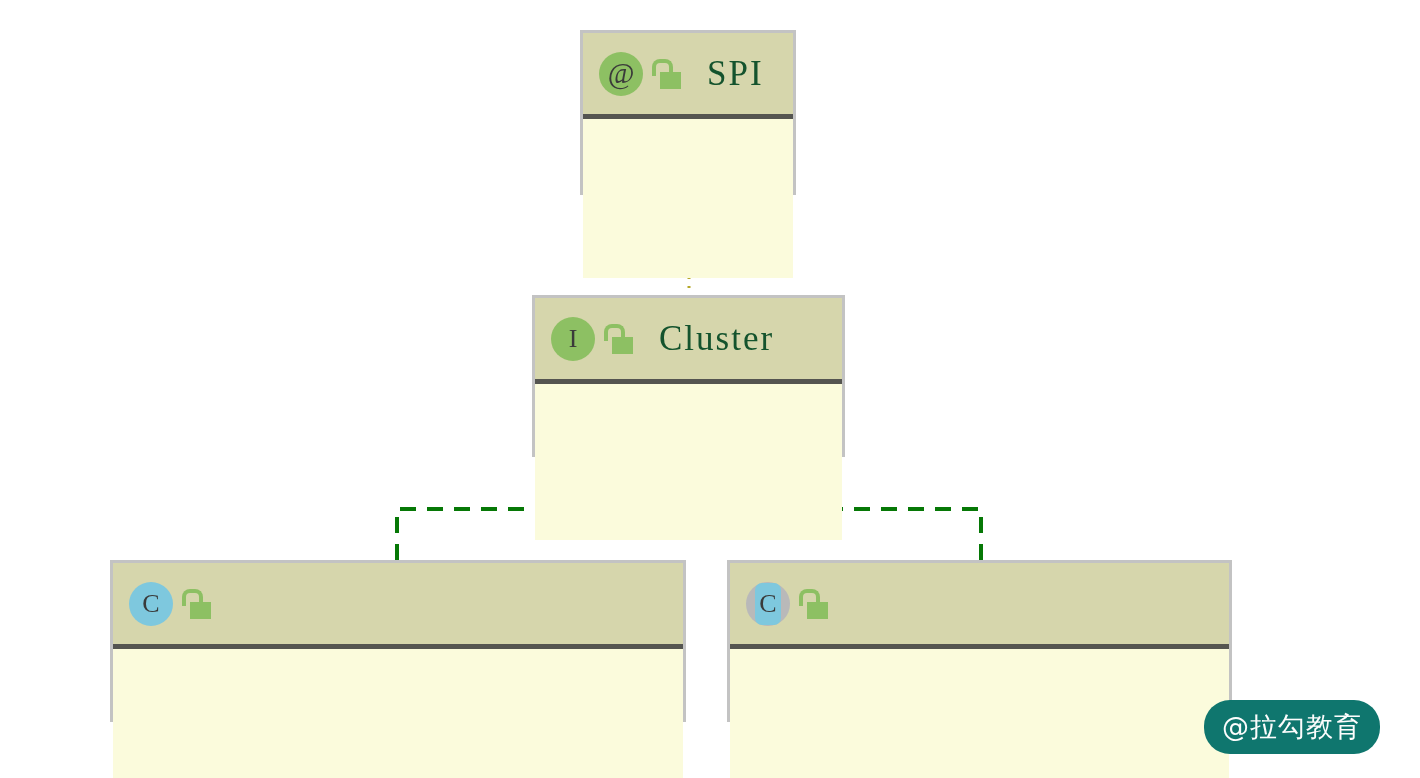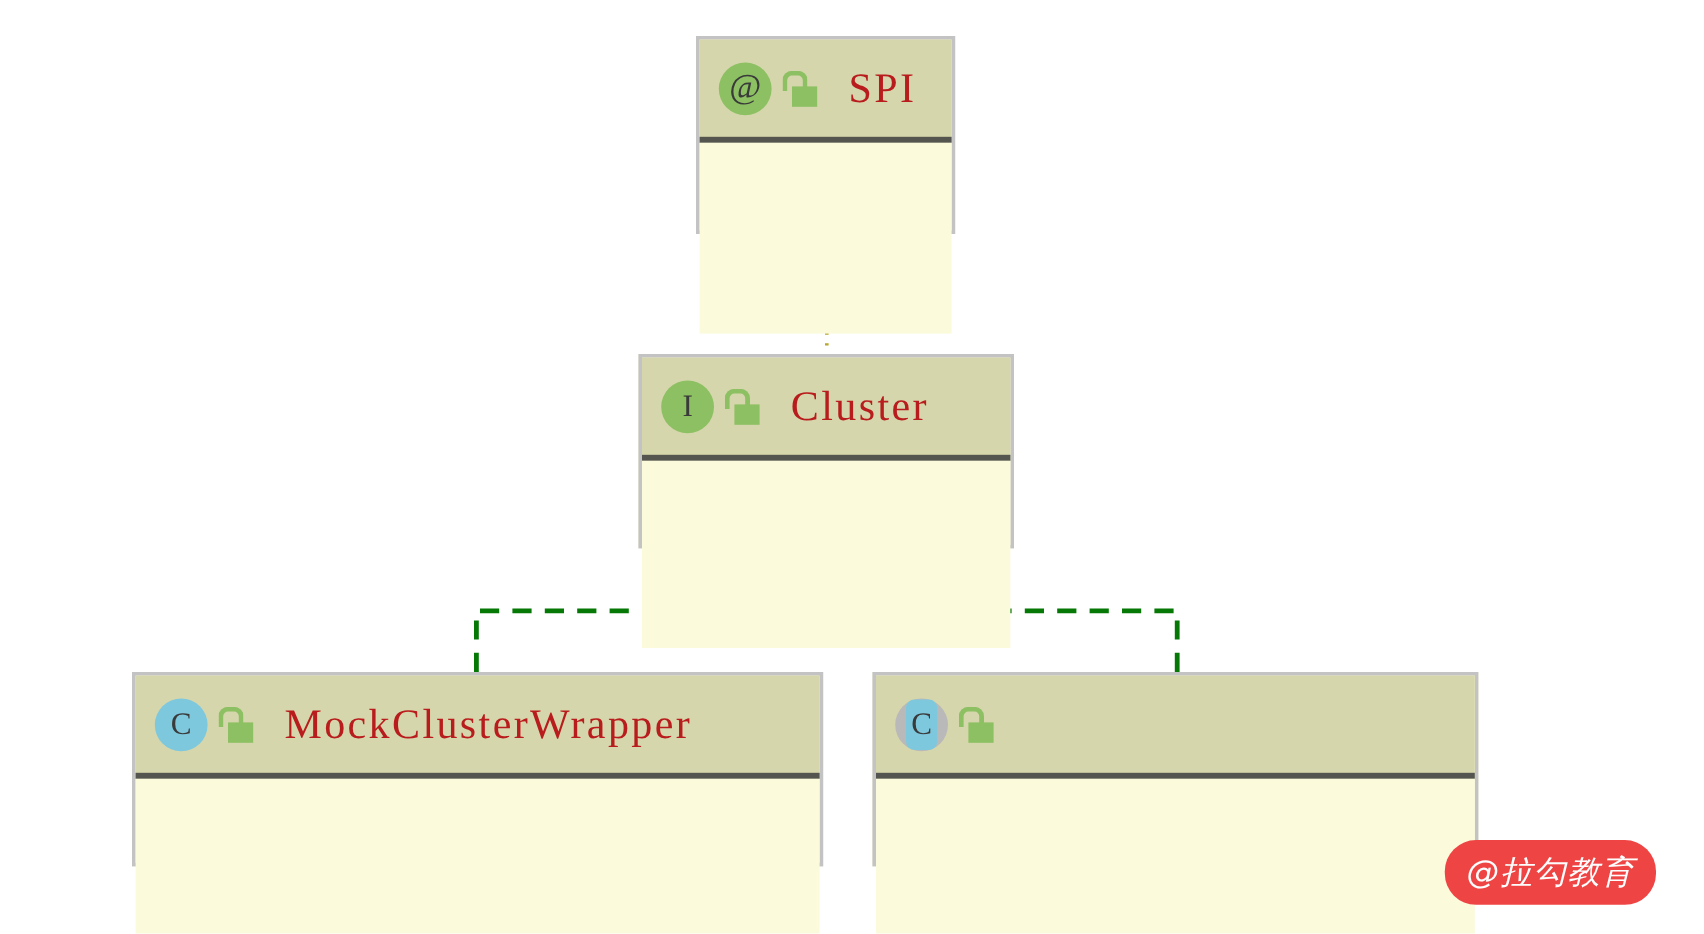--- a/index.html
+++ b/index.html
@@ -39,21 +39,21 @@
     align-items: center;
     height: 86px;
     padding-left: 16px;
   }
   .uml-body {
     box-sizing: border-box;
     background: #fbfbdc;
     height: 100%;
   }
   .uml-title {
-    color: #b91c1c;
+    color: #14532d;
     font-family: "Liberation Serif", "DejaVu Serif", serif;
     font-size: 35px;
     letter-spacing: 2px;
     white-space: nowrap;
     line-height: 1;
   }
 
   
   .kind-icon {
     position: relative;
@@ -128,26 +128,25 @@
     width: 1420px;
     height: 778px;
     z-index: 2;
     pointer-events: none;
   }
 
   
   #watermark {
     position: absolute;
     z-index: 9;
-    background: #ef4444;
+    background: #0f766e;
     border-radius: 26px;
     display: flex;
     align-items: center;
     justify-content: center;
-    font-style: italic;
   }
   #watermark .wm-text {
     color: #fdfdfd;
     font-family: "DejaVu Sans", "Liberation Sans", sans-serif;
     font-size: 27px;
     letter-spacing: 1px;
     white-space: nowrap;
   }
 </style>
 </head>
@@ -199,21 +198,20 @@
   <div class="uml-node" style="left:110px; top:560px; width:576px; height:162px;">
     <div class="uml-header">
       <span class="kind-icon clazz">
         <span class="disc"></span>
         <span class="glyph">C</span>
       </span>
       <span class="lock-icon">
         <span class="shackle"></span>
         <span class="lock-body"></span>
       </span>
-      <span class="uml-title">MockClusterWrapper</span>
     </div>
     <div class="uml-body"></div>
   </div>
 
   <div class="uml-node" style="left:727px; top:560px; width:505px; height:162px;">
     <div class="uml-header">
       <span class="kind-icon abstract">
         <span class="disc"></span>
         <span class="inner-plate"></span>
         <span class="glyph">C</span>

